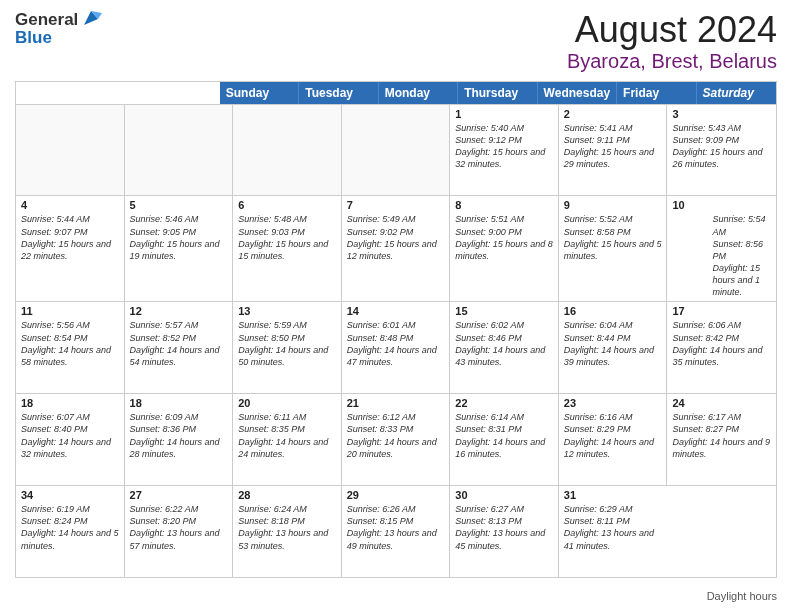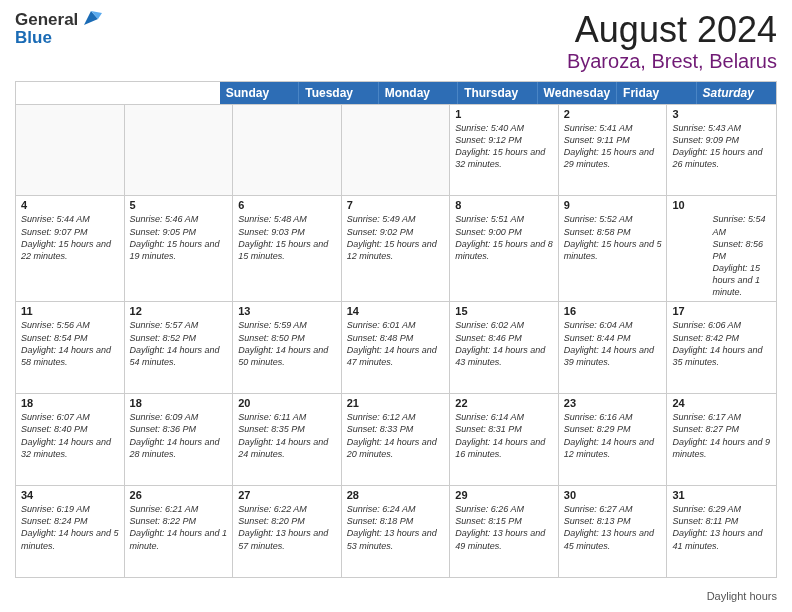--- a/index.html
+++ b/index.html
@@ -295,26 +295,20 @@
           </div>
         </div>
         <div class="cal-row">
           <div class="cal-cell">
             <span class="day-num">34</span>
             <div class="cell-info" style="white-space: pre-line;">Sunrise: 6:19 AM
 Sunset: 8:24 PM
 Daylight: 14 hours and 5 minutes.</div>
           </div>
           <div class="cal-cell">
-            <span class="day-num">26</span>
-            <div class="cell-info" style="white-space: pre-line;">Sunrise: 6:21 AM
-Sunset: 8:22 PM
-Daylight: 14 hours and 1 minute.</div>
-          </div>
-          <div class="cal-cell">
             <span class="day-num">27</span>
             <div class="cell-info" style="white-space: pre-line;">Sunrise: 6:22 AM
 Sunset: 8:20 PM
 Daylight: 13 hours and 57 minutes.</div>
           </div>
           <div class="cal-cell">
             <span class="day-num">28</span>
             <div class="cell-info" style="white-space: pre-line;">Sunrise: 6:24 AM
 Sunset: 8:18 PM
 Daylight: 13 hours and 53 minutes.</div>

